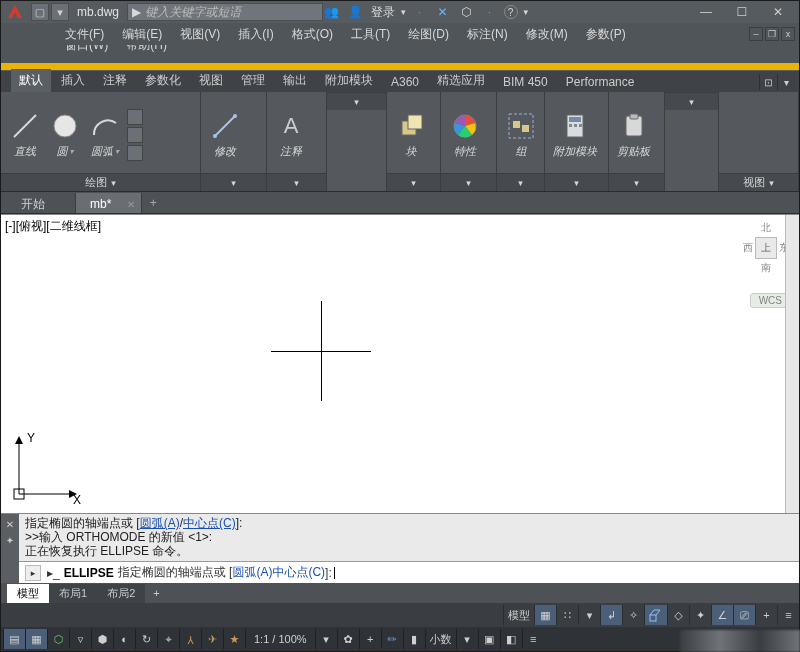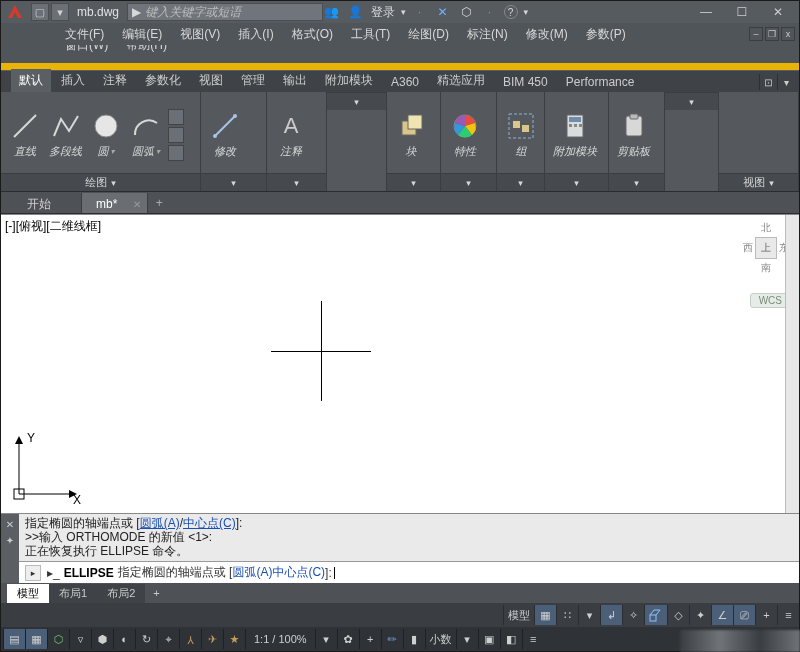--- a/index.html
+++ b/index.html
@@ -39,21 +39,21 @@
   .panel-title { height:18px; background:#46494d; color:#d8d8d8; font-size:11px; display:flex; align-items:center; justify-content:center; gap:4px; border-top:1px solid #3a3e42;}
   .panel-title .arrow { font-size:9px;}
   .tool { display:flex; flex-direction:column; align-items:center; gap:2px; padding:2px 4px; color:#d8d8d8; font-size:11px;}
   .tool .icon { width:32px; height:32px; display:flex; align-items:center; justify-content:center;}
   .tool .icon svg { width:30px; height:30px; }
   .tool .lbl { display:flex; align-items:center; gap:2px;font-style:italic;}
   .tool .small-arrow{ font-size:8px; color:#aaa;}
   .miniicons { display:flex; flex-direction:column; gap:2px; margin-left:2px;}
   .miniicons div{ width:16px; height:16px; background:#6a7075; border:1px solid #444;}
   
-  .filetabs { height:22px; background:#4e5256; display:flex; align-items:flex-end; padding-left:12px; border-bottom:1px solid #2a2d30;text-align:center;}
+  .filetabs { height:22px; background:#4e5256; display:flex; align-items:flex-end; padding-left:6px; border-bottom:1px solid #2a2d30;text-align:center;}
   .filetabs .ft { height:20px; padding:2px 30px 0 14px; color:#d0d0d0; font-size:12px; border-right:1px solid #3a3e42; display:flex; align-items:center; position:relative;}
   .filetabs .ft.active { background:#6a6e72; color:#fff;}
   .filetabs .ft .x { position:absolute; right:6px; font-size:10px; color:#999;}
   .filetabs .add { width:22px; height:20px; display:flex; align-items:center; justify-content:center; color:#aaa;}
   
   .canvas { flex:1; background:#fff; position:relative; overflow:hidden; border-top:1px solid #888;}
   .vp-label{ position:absolute; left:4px; top:3px; color:#000; font-size:12px;}
   .navcube{ position:absolute; right:10px; top:6px; text-align:center; color:#888; font-size:10px; line-height:14px;}
   .navcube .cube { width:22px; height:22px; background:#e9e9e9; border:1px solid #bbb; margin:2px auto; display:flex; align-items:center; justify-content:center; font-size:10px; color:#666;}
   .wcs-badge{ position:absolute; right:8px; top:78px; background:#e6ece6; border:1px solid #c5d0c5; color:#7a8a7a; padding:1px 8px; font-size:10px; border-radius:3px;}
@@ -174,28 +174,20 @@
   <div class="ribbon">
     <div class="panel" style="width:200px">
       <div class="panel-body">
         <div class="tool">
           <div class="icon">
               <svg viewBox="0 0 30 30">
                 <line x1="4" y1="26" x2="26" y2="4" stroke="#d8d8d8" stroke-width="2"></line>
               </svg>
             </div>
           <span class="lbl">直线</span>
-        </div>
-        <div class="tool">
-          <div class="icon">
-              <svg viewBox="0 0 30 30">
-                <polyline points="3,25 10,8 18,20 27,5" fill="none" stroke="#d8d8d8" stroke-width="2"></polyline>
-              </svg>
-            </div>
-          <span class="lbl">多段线</span>
         </div>
         <div class="tool">
           <div class="icon">
               <svg viewBox="0 0 30 30">
                 <circle cx="15" cy="15" r="11" fill="#e6e6e6" stroke="#888"></circle>
               </svg>
             </div>
           <span class="lbl">
               <span>圆</span>
               <span class="small-arrow">▾</span>

